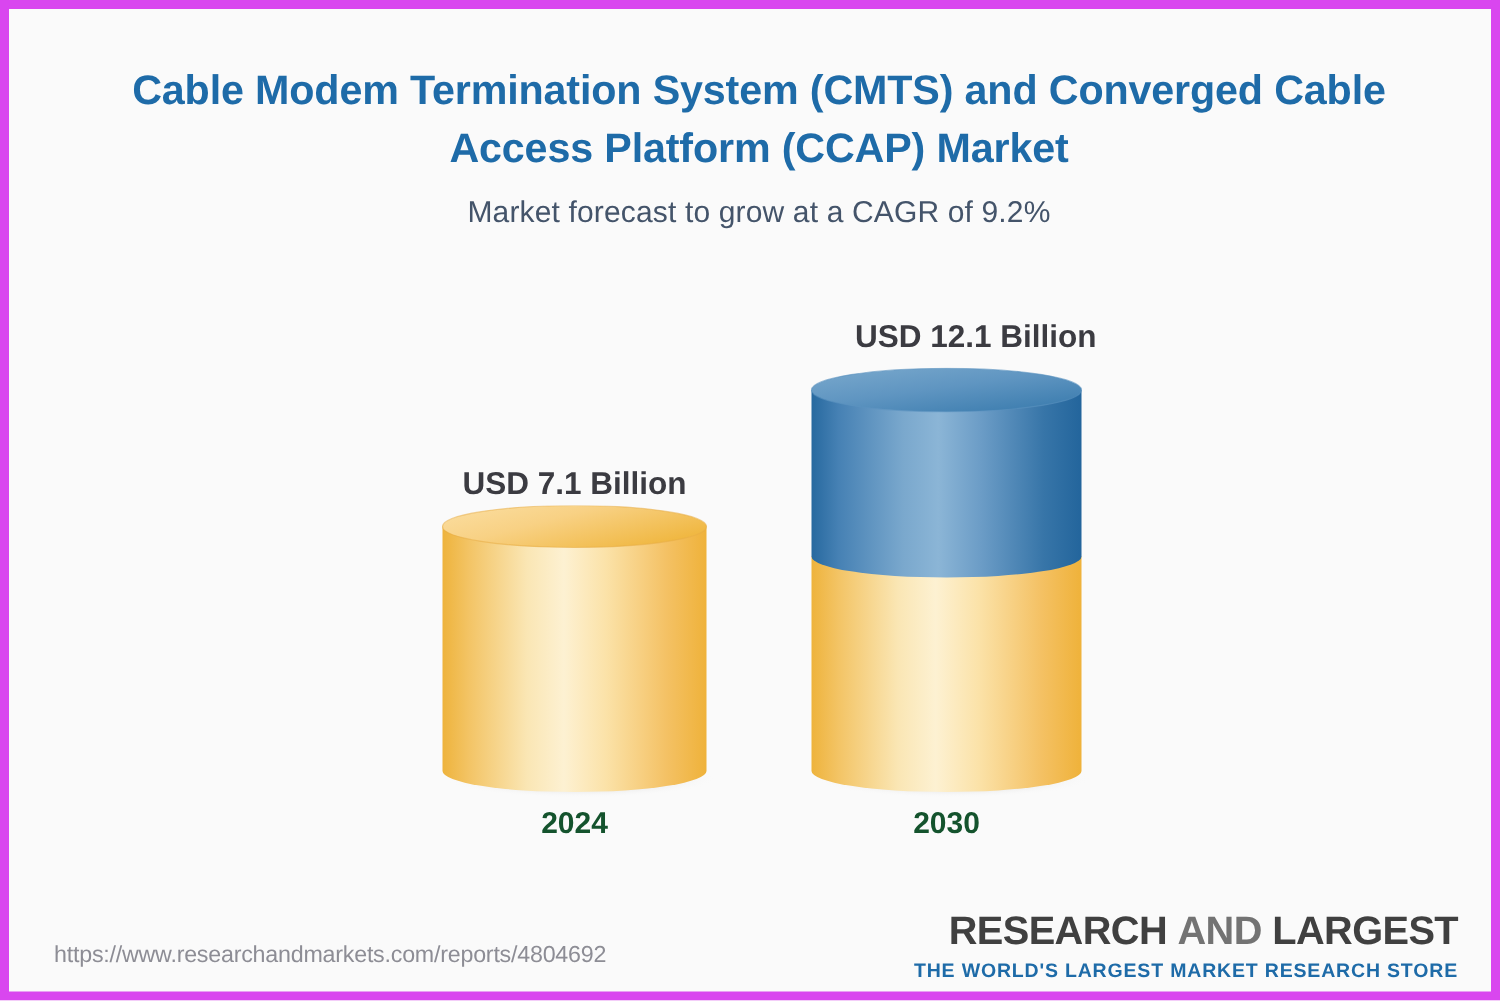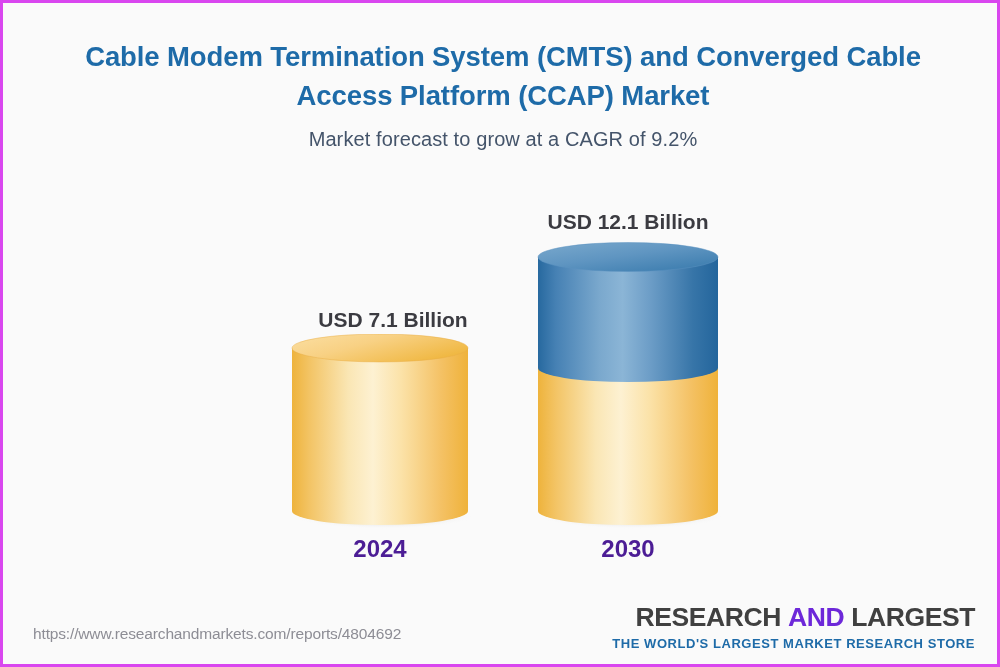--- a/index.html
+++ b/index.html
@@ -13,21 +13,21 @@
     overflow: hidden;
     font-family: "Liberation Sans", sans-serif;
   }
 
   #infographic {
     position: relative;
     width: 1000px;
     height: 667px;
     background: #fafafa;
     box-sizing: border-box;
-    border: 3px solid #d946ef;
+    border: 6px solid #d946ef;
   }
 
   
   .header {
     position: absolute;
     top: 34px;
     left: 50px;
     width: 900px;
     text-align: center;
   }
@@ -64,23 +64,23 @@
   .value-label {
     position: absolute;
     font-size: 21px;
     font-weight: bold;
     color: #3b3b41;
     text-align: center;
     white-space: nowrap;
   }
   .cat-label {
     position: absolute;
-    font-size: 24px;
-    font-weight: bold;
-    color: #4c1d95;
+    font-size: 20px;
+    font-weight: bold;
+    color: #14532d;
     text-align: center;
     white-space: nowrap;
   }
 
   
   .source-url {
     position: absolute;
     left: 30px;
     top: 622px;
     font-size: 15.5px;
@@ -96,21 +96,21 @@
     text-align: right;
   }
   .logo-main {
     font-size: 26.5px;
     font-weight: bold;
     letter-spacing: -0.4px;
     line-height: 1;
     white-space: nowrap;
   }
   .logo-word-blue { color: #404040; }
-  .logo-word-gold { color: #6d28d9; }
+  .logo-word-gold { color: #737373; }
   .logo-tag {
     margin-top: 5px;
     font-size: 13px;
     font-weight: bold;
     color: #1e6ba8;
     letter-spacing: 0.55px;
     white-space: nowrap;
   }
 </style>
 </head>
@@ -196,23 +196,23 @@
       <path d="M 10,269 A 90,14 0 0 0 190,269 A 90,14 0 0 1 10,269 Z" fill="#d9a03a" opacity="0.25"></path>
 
       <path d="M 10,15 L 10,126 A 90,14 0 0 0 190,126 L 190,15 Z" fill="url(#blueBody)"></path>
 
       <path d="M 10,126 A 90,14 0 0 0 190,126 A 90,14 0 0 1 10,126 Z" fill="#1d5c90" opacity="0.28"></path>
 
       <ellipse cx="100" cy="15" rx="90" ry="14.5" fill="url(#blueTop)"></ellipse>
       <ellipse cx="100" cy="15" rx="90" ry="14.5" fill="none" stroke="#5b92bf" stroke-width="0.8" opacity="0.6"></ellipse>
     </svg>
 
-    <div class="value-label" style="left:290px; top:305px; width:200px;">USD 7.1 Billion</div>
-
-    <div class="value-label" style="left:525px; top:207px; width:200px;">USD 12.1 Billion</div>
+    <div class="value-label" style="left:277px; top:305px; width:200px;">USD 7.1 Billion</div>
+
+    <div class="value-label" style="left:525px; top:207px; width:200px;text-align:right;">USD 12.1 Billion</div>
 
     <div class="cat-label" style="left:277px; top:532px; width:200px;">2024</div>
 
     <div class="cat-label" style="left:525px; top:532px; width:200px;text-align:center;">2030</div>
 
   </div>
 
   <a class="source-url" href="#" style="text-decoration:none;text-align:center;">https://www.researchandmarkets.com/reports/4804692</a>
 
   <div class="logo">

